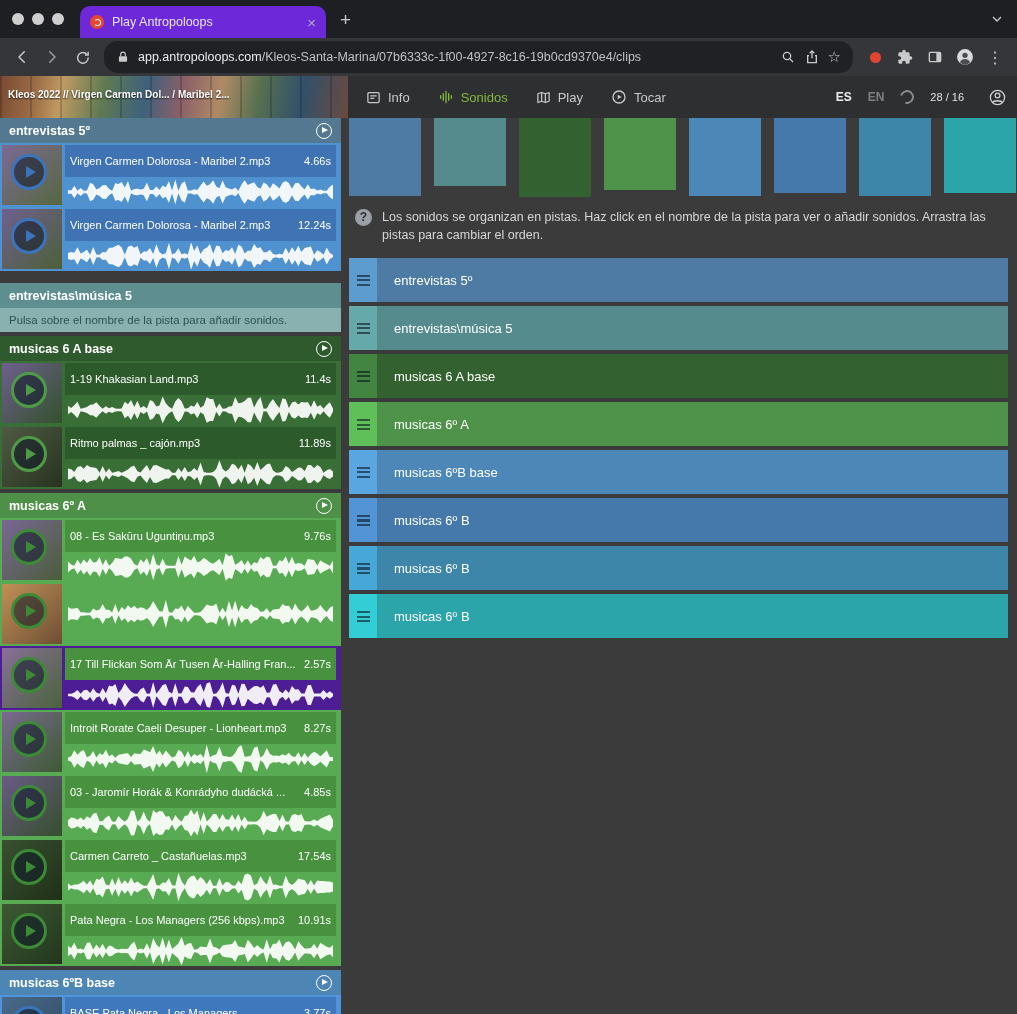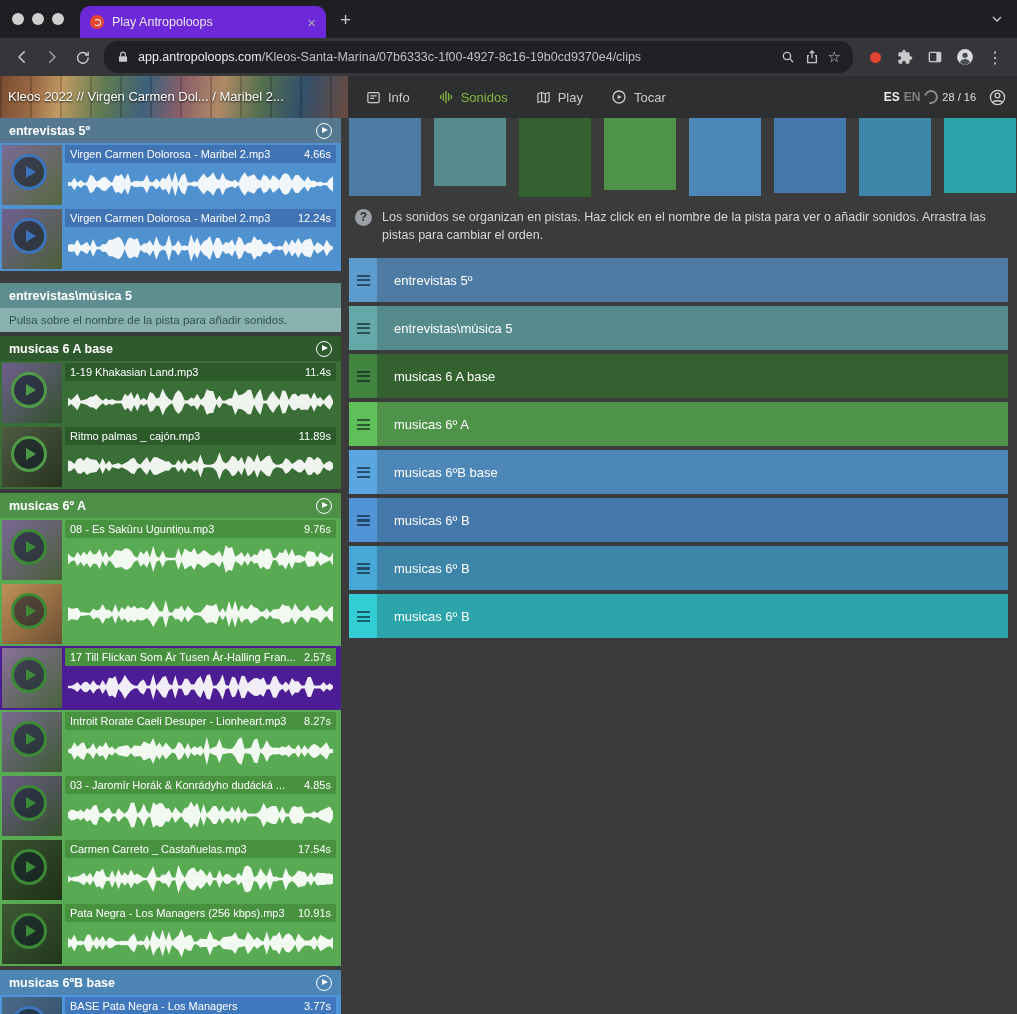--- a/index.html
+++ b/index.html
@@ -39,27 +39,27 @@
   .kebab { font-size:16px; }
 
   
   .appheader { position:absolute; top:76px; left:0; width:100%; height:42px;
                background:#2e2f31; display:flex; align-items:center; }
   .bc-strip { width:348px; height:42px; flex:none; position:relative; overflow:hidden;
     background:
       repeating-linear-gradient(90deg, rgba(0,0,0,.18) 0 2px, rgba(255,255,255,0) 2px 30px),
       linear-gradient(100deg,#7a4a33 0%,#9a6a45 10%,#c09a62 18%,#5f7a52 30%,#3e617c 42%,
                       #8a5f68 52%,#b08a66 63%,#55704f 74%,#32506b 86%,#6a4a3f 100%); }
-  .bc-text { position:absolute; left:8px; top:13px; width:334px; color:#fff; font-size:13px;
-             font-weight:normal; white-space:nowrap; overflow:hidden;
+  .bc-text { position:absolute; left:8px; top:13px; width:334px; color:#fff; font-size:10px;
+             font-weight:bold; white-space:nowrap; overflow:hidden;
              text-shadow:0 1px 2px rgba(0,0,0,.85); }
   .apptabs { display:flex; align-items:center; gap:28px; margin-left:18px; }
   .apptab { display:flex; align-items:center; gap:7px; color:#c9c9c9; font-size:13px; }
   .apptab.active { color:#82b93c; }
-  .header-right { margin-left:auto; display:flex; align-items:center; gap:4px; padding-right:10px; }
+  .header-right { margin-left:auto; display:flex; align-items:center; gap:16px; padding-right:10px; }
   .lang { color:#808080; font-size:12px; font-weight:bold; }
   .lang.active { color:#ececec; }
   .spinner { width:14px; height:14px; border-radius:50%; border:2px solid #8a8a8a;
              border-left-color:transparent; display:inline-block; transform:rotate(-30deg); }
   .counter { color:#e0e0e0; font-size:11px; }
   .account { margin-left:8px; display:flex; }
 
   
   .sidebar { position:absolute; left:0; top:118px; width:341px; height:896px;
              overflow:hidden; background:#3b3b3b; }
@@ -73,21 +73,21 @@
   .note { height:24px; display:flex; align-items:center; padding:0 9px; font-size:11.5px; }
   .clip { height:64px; display:flex; padding:2px; gap:3px; }
   .thumb { width:60px; height:60px; position:relative; flex:none; }
   .overlay { position:absolute; left:9px; top:9px; width:36px; height:36px; border-radius:50%;
              background:rgba(12,24,40,.55); border:3px solid #4a7ab8;
              display:flex; align-items:center; justify-content:center; }
   .tri { width:0; height:0; border-left:10px solid #4a7ab8; border-top:6px solid transparent;
          border-bottom:6px solid transparent; margin-left:3px; }
   .clip-body { flex:1; min-width:0; display:flex; flex-direction:column; padding-right:3px; }
   .clip-titlebar { height:18px; flex:none; display:flex; align-items:center;
-                   justify-content:space-between; padding:9px 5px; color:#fff; font-size:11px;
+                   justify-content:space-between; padding:16px 5px; color:#fff; font-size:11px;
                    white-space:nowrap; }
   .clip-title { overflow:hidden; margin-right:6px; }
   .clip-duration { flex:none; }
   .clip-wave { flex:1; display:flex; align-items:center; padding:0 3px; }
   .wave { width:100%; height:30px; display:block; }
 
   
   .main { position:absolute; left:349px; top:118px; width:668px; height:896px; background:#3b3b3b; }
   .tiles { display:flex; gap:13px; align-items:flex-start; }
   .tile { width:72px; flex:none; }

